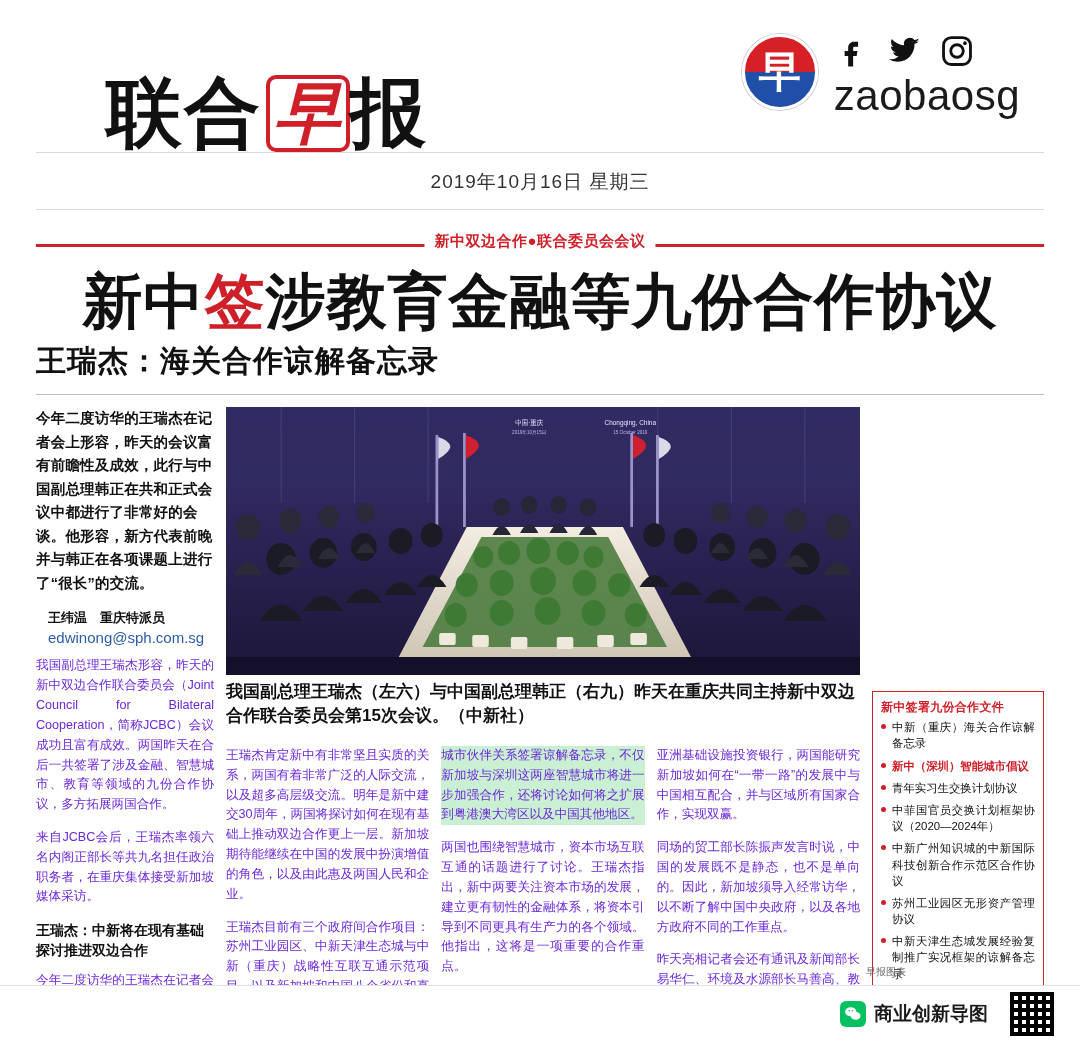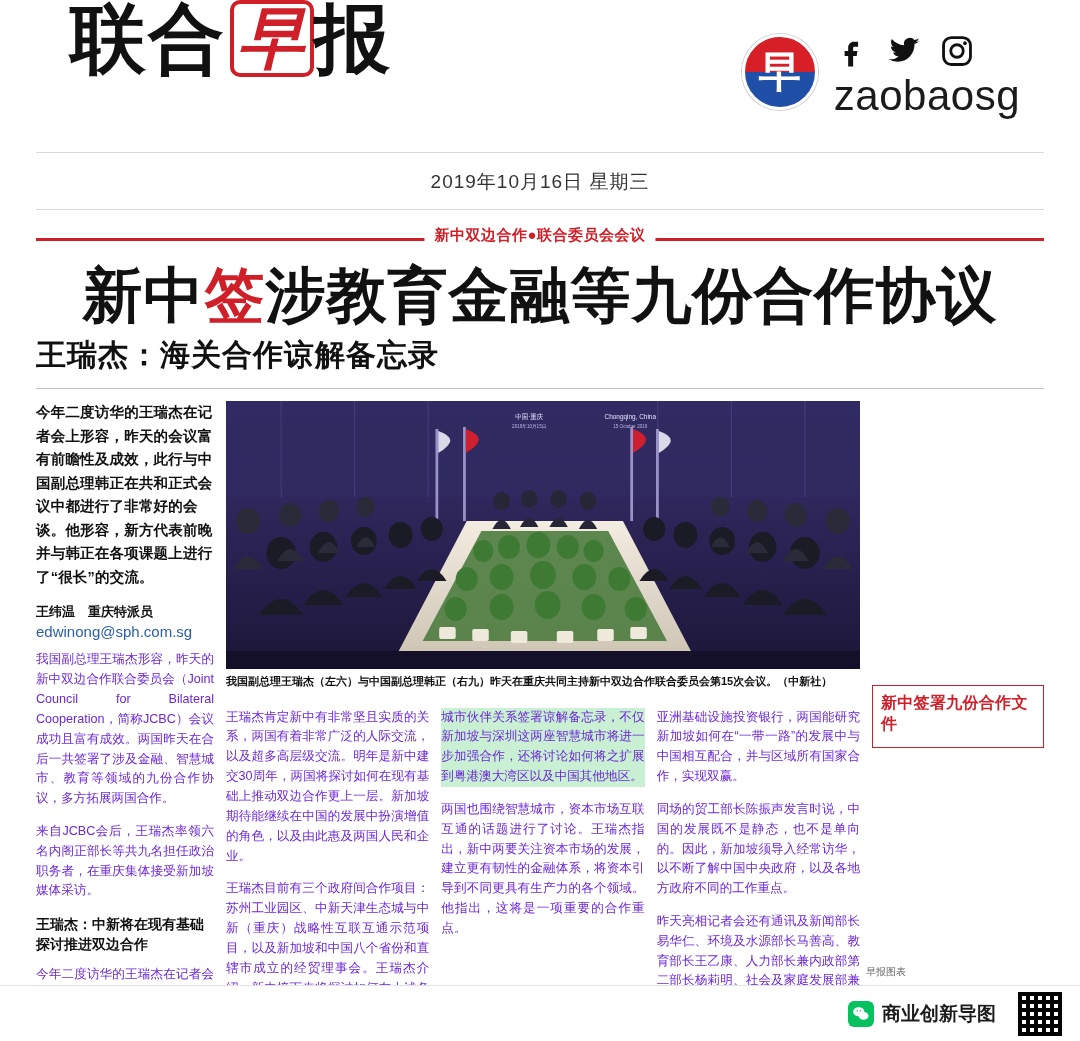--- a/index.html
+++ b/index.html
@@ -11,22 +11,22 @@
     color:#111;
     overflow:hidden;
     position:relative;
   }
 
   
   .masthead {
     position:relative;
     height:152px;
     display:flex;
-    align-items:flex-start;
-    padding:0 32px;
+    align-items:flex-end;
+    padding:0 68px;
   }
   .logo-cn {
     font-family:"Liberation Serif", serif;
     font-weight:bold;
     font-size:76px;
     letter-spacing:2px;
     color:#111;
     display:flex;
     align-items:center;
     line-height:1;
@@ -79,21 +79,21 @@
     font-size:19px;
     color:#333;
     padding:16px 0 14px;
     letter-spacing:1px;
   }
   .rule2 { height:1px; background:#d9d9d9; margin:0 36px 0; }
 
   
   .kicker-wrap {
     position:relative;
-    margin:16px 36px 0;
+    margin:22px 36px 0;
     height:26px;
   }
   .kicker-bar-left {
     position:absolute;left:0;top:12px;width:390px;height:3px;background:#cf1f28;
   }
   .kicker-bar-right {
     position:absolute;right:0;top:12px;width:390px;height:3px;background:#cf1f28;
   }
   .kicker {
     position:absolute;left:50%;transform:translateX(-50%);
@@ -135,21 +135,21 @@
     gap:12px;
   }
   .col-left { width:178px; flex:none; }
   .lead {
     font-size:14.5px;
     line-height:1.62;
     font-weight:bold;
     color:#111;
     letter-spacing:0.2px;
   }
-  .byline { margin-top:14px; font-size:13px; font-weight:bold; }
+  .byline { margin-top:14px; font-size:13px; font-weight:bold;margin-left:12px; }
   .byline .email { display:block; font-weight:normal; font-size:15px; color:#2b5ea8; margin-top:2px; }
   .para {
     font-size:12.6px;
     line-height:1.58;
     text-align:justify;
     margin-top:10px;
     color:#6d28d9;
   }
   .subhead2 {
     font-size:14px;
@@ -161,41 +161,41 @@
   
   .col-main { flex:1; }
   .photo-box {
     width:100%;
     height:268px;
     position:relative;
     overflow:hidden;
     background:#2a2550;
   }
   .photo-caption {
-    font-size:11px;
+    font-size:17px;
     margin-top:5px;
     line-height:1.4;
     font-weight:bold;
   }
   .cols3 {
     display:flex;
     gap:12px;
     margin-top:8px;
   }
   .cols3 .c { flex:1; }
   .hl-green { background:#c9f0d2; }
 
   
   .col-right { width:172px; flex:none; }
   .box {
     border:1px solid #cf1f28;
     padding:7px 8px 9px;
   }
   .box-title {
-    font-size:16px;
+    font-size:12px;
     font-weight:bold;
     color:#cf1f28;
     margin-bottom:3px;
     letter-spacing:0.3px;
   }
   .box ul { list-style:none; margin:0; padding:0; }
   .box li {
     font-size:11.4px;
     line-height:1.42;
     margin-bottom:6px;
@@ -215,21 +215,21 @@
   .footer-bar {
     position:absolute;
     left:0; bottom:0;
     width:100%;
     height:56px;
     background:#ffffff;
     border-top:1px solid #e2e2e2;
     display:flex;
     align-items:center;
     justify-content:flex-end;
-    padding-right:16px;
+    padding-right:24px;
   }
   .wechat-chip {
     display:flex; align-items:center; gap:8px;
     background:#fff;
     padding:4px 10px;
     font-size:19px;
     color:#1b1b1b;
     font-weight:bold;
   }
   .wechat-icon {
@@ -470,20 +470,31 @@
         <p class="para">同场的贸工部长陈振声发言时说，中国的发展既不是静态，也不是单向的。因此，新加坡须导入经常访华，以不断了解中国中央政府，以及各地方政府不同的工作重点。</p>
         <p class="para">昨天亮相记者会还有通讯及新闻部长易华仁、环境及水源部长马善高、教育部长王乙康、人力部长兼内政部第二部长杨莉明、社会及家庭发展部兼文化、社区及青年部高级政务部长陈振泉、律政部兼卫生部高级政务部长唐振辉、外交部兼社会及家庭发展部高级政务部长陈振泉。</p>
       </div>
     </div>
   </div>
 
   <div class="col-right">
     <div style="height:284px"></div>
     <div class="box">
       <div class="box-title">新中签署九份合作文件</div>
+      <ul>
+        <li>中新（重庆）海关合作谅解备忘录</li>
+        <li class="alt">新中（深圳）智能城市倡议</li>
+        <li>青年实习生交换计划协议</li>
+        <li>中菲国官员交换计划框架协议（2020—2024年）</li>
+        <li>中新广州知识城的中新国际科技创新合作示范区合作协议</li>
+        <li>苏州工业园区无形资产管理协议</li>
+        <li>中新天津生态城发展经验复制推广实况框架的谅解备忘录</li>
+        <li>设立国家官会议以共同推进国际陆海贸易新通道发展的谅解备忘录</li>
+
+      </ul>
     </div>
   </div>
 </div>
 
 <div class="credit-right">早报图表</div>
 
 <div class="footer-bar">
   <div class="wechat-chip">
     <span class="wechat-icon">
       <svg width="18" height="18" viewBox="0 0 24 24">

